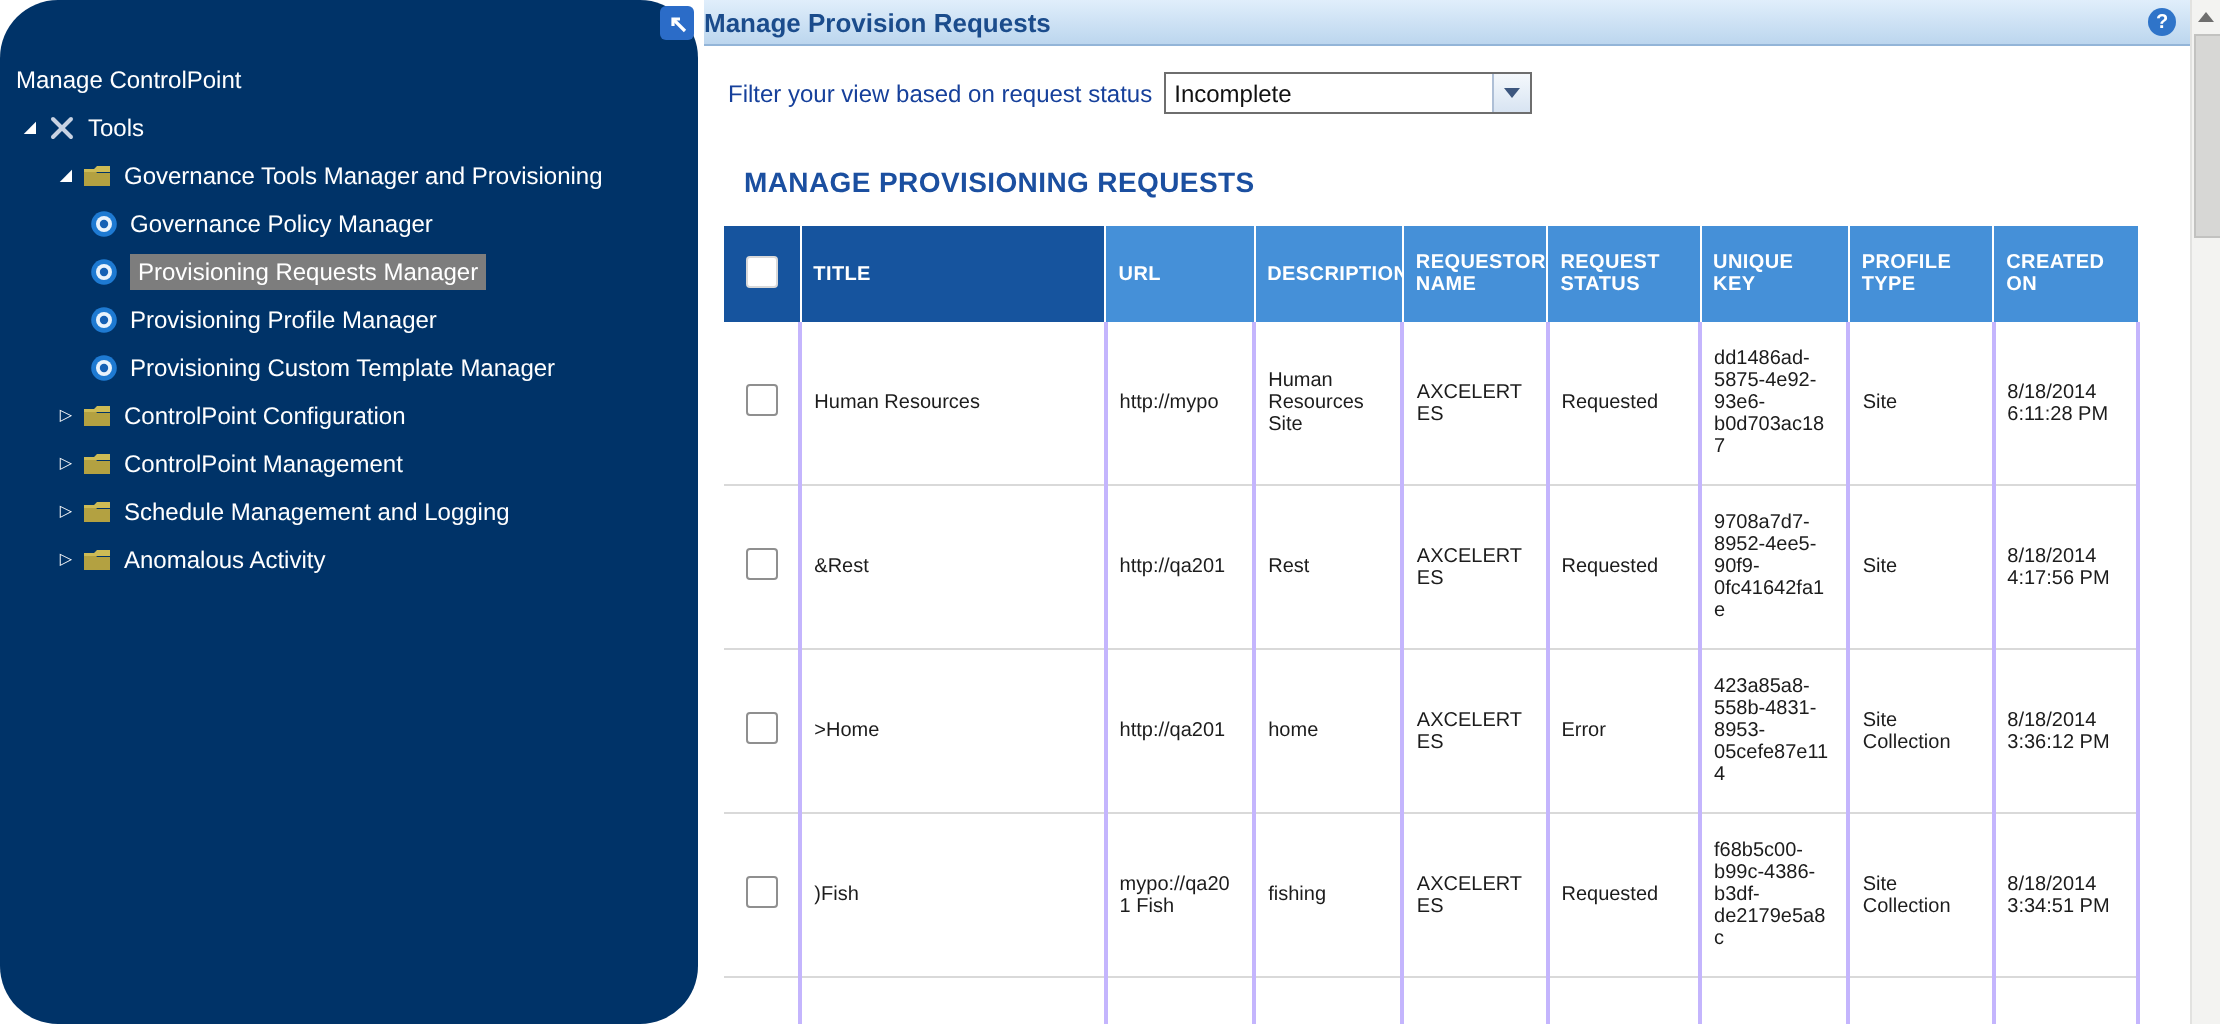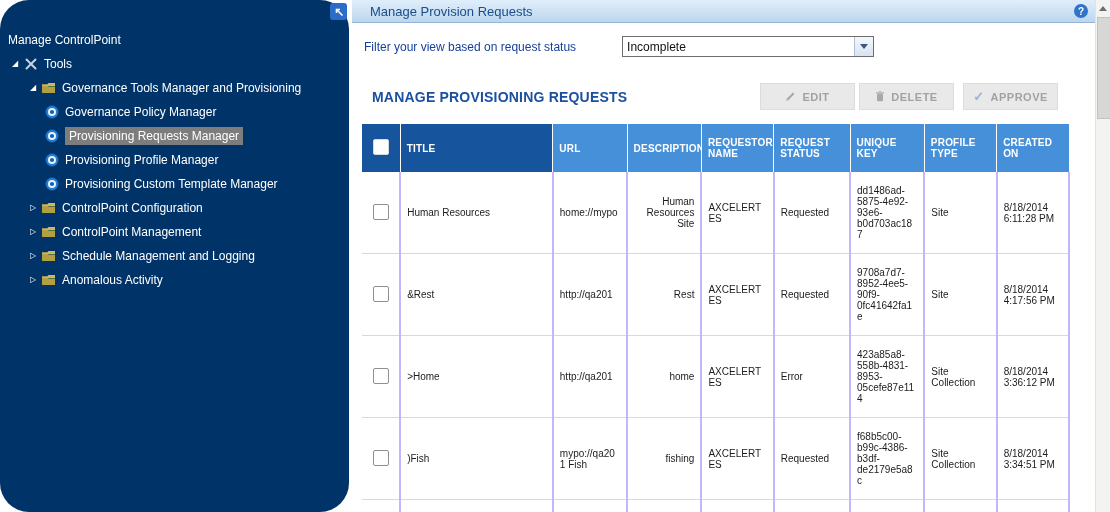--- a/index.html
+++ b/index.html
@@ -18,27 +18,27 @@
   .sel{background:#7d7d7d;padding:2px 4px;}
 
   
   .popout{position:absolute;left:330px;top:3px;width:17px;height:17px;background:#2b6cc8;border-radius:3px;
     display:flex;align-items:center;justify-content:center;}
 
   
   .main{position:absolute;left:352px;top:0;width:743px;height:512px;background:#fff;overflow:hidden;}
   .mheader{height:22px;background:linear-gradient(#e0eefb,#bcd6ee);border-bottom:1px solid #93b5d8;
     display:flex;align-items:center;}
-  .mtitle{margin-left:18px;font-size:13px;font-weight:normal;color:#1b4c8c;}
+  .mtitle{font-size:13px;font-weight:bold;color:#1b4c8c;}
   .help{margin-left:auto;margin-right:7px;width:14px;height:14px;border-radius:50%;background:#2f74c9;color:#fff;
     font-size:10px;font-weight:bold;display:flex;align-items:center;justify-content:center;cursor:pointer;}
 
-  .filter-row{margin:13px 0 0 12px;display:flex;align-items:center;gap:24px;}
+  .filter-row{margin:13px 0 0 12px;display:flex;align-items:center;}
   .filter-label{font-size:12px;color:#16409b;margin-right:6px;}
-  .combo{width:252px;height:21px;border:1px solid #6e6e6e;background:#fff;display:flex;align-items:stretch;cursor:pointer;box-sizing:border-box;margin-left:16px;}
+  .combo{width:184px;height:21px;border:1px solid #6e6e6e;background:#fff;display:flex;align-items:stretch;cursor:pointer;box-sizing:border-box;}
   .combo-text{flex:1;font-size:12px;color:#111;padding:3px 4px 0 4px;white-space:nowrap;overflow:hidden;}
   .combo-btn{flex:0 0 18px;background:linear-gradient(#f4f8fc,#d8e4f2);border-left:1px solid #aebfd6;
     display:flex;align-items:center;justify-content:center;}
   .combo-caret{width:0;height:0;border-left:4px solid transparent;border-right:4px solid transparent;border-top:5px solid #3c567e;}
 
   .section-row{margin:26px 37px 0 20px;display:flex;align-items:center;justify-content:space-between;}
   .section-title{font-size:14px;font-weight:bold;color:#1b4fa0;letter-spacing:.2px;}
   .btns{display:flex;}
   .gbtn{width:95px;height:27px;margin-left:4px;background:#e9e9e9;border:1px solid #dcdcdc;color:#a2a2a2;
     font-size:11px;font-weight:bold;letter-spacing:.5px;display:flex;align-items:center;justify-content:center;
@@ -50,21 +50,21 @@
   
   table{margin:14px 25px 0 10px;width:708px;border-collapse:collapse;table-layout:fixed;}
   th{height:40px;color:#fff;font-size:10px;font-weight:bold;text-align:left;padding:4px 6px;
     border-right:1px solid #fff;vertical-align:middle;letter-spacing:.2px;}
   th.dark{background:#16549e;}
   th.light{background:#4590d8;}
   th.clip{white-space:nowrap;overflow:hidden;}
   td{height:71px;font-size:10px;color:#1c1c1c;padding:5px 6px;vertical-align:middle;background:#fff;
     border-bottom:1px solid #d9d9d9;border-right:2px solid #c4b5fd;overflow:hidden;word-wrap:break-word;border-radius:23px;}
   td.ck,th.ck{text-align:center;padding:4px 2px;}
-  td.desc{text-align:right;}
+  td.desc{text-align:left;}
   td.key{overflow-wrap:anywhere;}
   .cbx{display:inline-block;width:14px;height:14px;background:#fff;border:1px solid #8f8f8f;border-radius:2px;cursor:pointer;}
   th .cbx{border:1px solid #d9d9d9;}
 
   
   .vscroll{position:absolute;right:0;top:0;width:15px;height:512px;background:#f3f3f1;border-left:1px solid #e2e2e0;box-sizing:border-box;}
   .sb-up{height:17px;display:flex;align-items:center;justify-content:center;cursor:pointer;}
   .sb-up-tri{width:0;height:0;border-left:4px solid transparent;border-right:4px solid transparent;border-bottom:5px solid #6e6e6e;}
   .sb-thumb{position:absolute;left:1px;top:17px;width:12px;height:100px;background:#d7d7d5;border:1px solid #c2c2c0;cursor:pointer;}
 </style>
@@ -213,44 +213,20 @@
     <div class="combo">
       <span class="combo-text">Incomplete</span>
       <span class="combo-btn">
           <span class="combo-caret"></span>
         </span>
     </div>
   </div>
 
   <div class="section-row">
     <span class="section-title">MANAGE PROVISIONING REQUESTS</span>
-    <div class="btns">
-      <button class="gbtn">
-        <span class="bicon">
-          <svg width="11" height="11" viewBox="0 0 11 11">
-              <path d="M1 10 L2.2 7.2 L7.9 1.5 L9.5 3.1 L3.8 8.8 Z" fill="#a8a8a8"></path>
-            </svg>
-        </span>
-        <span>EDIT</span>
-      </button>
-      <button class="gbtn">
-        <span class="bicon">
-          <svg width="10" height="11" viewBox="0 0 10 11">
-              <rect x="2" y="3" width="6" height="7.3" rx="0.7" fill="#a8a8a8"></rect>
-              <rect x="1" y="1.4" width="8" height="1.2" fill="#a8a8a8"></rect>
-              <rect x="3.8" y="0.4" width="2.4" height="1" fill="#a8a8a8"></rect>
-            </svg>
-        </span>
-        <span>DELETE</span>
-      </button>
-      <button class="gbtn approve-gap">
-        <span class="check-glyph">✓</span>
-        <span>APPROVE</span>
-      </button>
-    </div>
   </div>
 
   <table>
     <colgroup>
       <col style="width:38px">
         <col style="width:152px">
         <col style="width:74px">
         <col style="width:74px">
       <col style="width:72px">
         <col style="width:76px">
@@ -268,21 +244,21 @@
         <th class="light">REQUEST STATUS</th>
         <th class="light">UNIQUE KEY</th>
         <th class="light">PROFILE TYPE</th>
         <th class="light">CREATED ON</th>
       </tr>
     </thead>
     <tbody>
       <tr>
         <td class="ck"><span class="cbx"></span></td>
         <td>Human Resources</td>
-        <td>home://mypo</td>
+        <td>http://mypo</td>
         <td class="desc">Human Resources Site</td>
         <td>AXCELERTES</td>
         <td>Requested</td>
         <td class="key">dd1486ad-5875-4e92-93e6-b0d703ac187</td>
         <td>Site</td>
         <td>8/18/2014 6:11:28 PM</td>
       </tr>
       <tr>
         <td class="ck"><span class="cbx"></span></td>
         <td>&amp;Rest</td>

